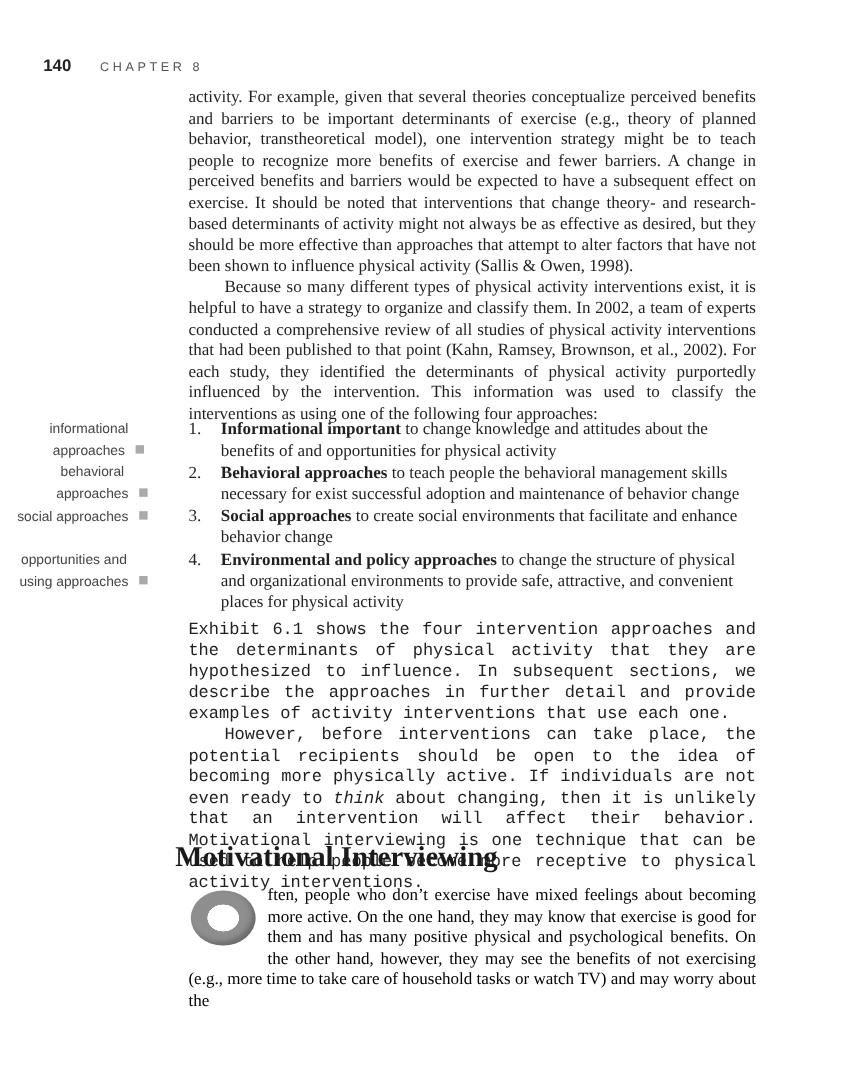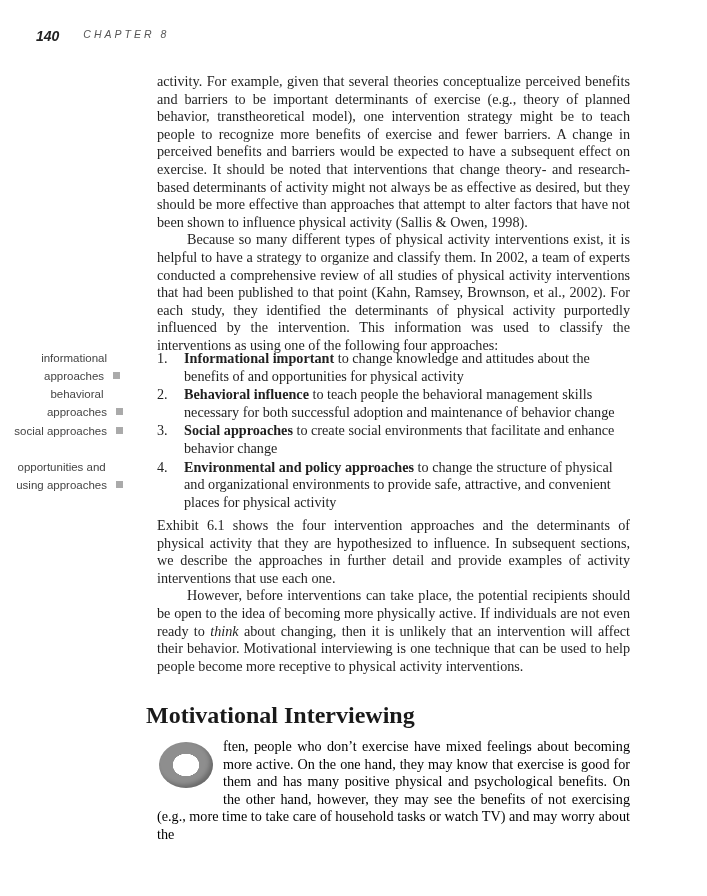--- a/index.html
+++ b/index.html
@@ -1,17 +1,17 @@
 <!DOCTYPE html>
 <html><head>
 <meta charset="utf-8">
 <style>
   html, body { margin: 0; padding: 0; background: #ffffff; }
   body { width: 707px; height: 896px; position: relative; overflow: hidden; color: #1a1a1a; }
-  .running-head { position: absolute; left: 36px; top: 28px; height: 20px; display: flex; align-items: flex-start; font-style: italic; }
+  .running-head { position: absolute; left: 36px; top: 42px; height: 20px; display: flex; align-items: flex-end; }
   .page-num { font-family: "Liberation Sans", sans-serif; font-weight: bold; font-size: 14px; color: #222; }
   .chapter { font-family: "Liberation Sans", sans-serif; font-size: 10.5px; letter-spacing: 3px; color: #555; margin-left: 24px; }
   .body-col { position: absolute; left: 157px; width: 473px; font-family: "Liberation Serif", serif; font-size: 14.2px; line-height: 17.6px; color: #1f1f1f; }
   .p { margin: 0; text-align: justify; }
   .indent { text-indent: 30px; }
   .list { margin: 0; padding: 0; list-style: none; }
   .list li { position: relative; padding-left: 27px; margin-bottom: 1px; text-align: left; }
   .list .num { position: absolute; left: 0; top: 0; }
   .list b { font-weight: bold; }
   .margin-note { position: absolute; right: 584px; font-family: "Liberation Sans", sans-serif; font-size: 11.5px; line-height: 17.6px; color: #444; text-align: center; white-space: nowrap; }
@@ -50,27 +50,27 @@
   <span class="line"><span>social approaches</span><span class="bullet"></span></span>
 </div>
 <div class="margin-note" style="top:459px;">
   <span class="line pad">opportunities and</span>
   <span class="line"><span>using approaches</span><span class="bullet"></span></span>
 </div>
 
 <div class="body-col" style="top:350px;">
   <ol class="list">
     <li><span class="num">1.</span><b>Informational important</b><span> to change knowledge and attitudes about the benefits of and opportunities for physical activity</span></li>
-    <li><span class="num">2.</span><b>Behavioral influence</b><span> to teach people the behavioral management skills necessary for both successful adoption and maintenance of behavior change</span></li>
+    <li><span class="num">2.</span><b>Behavioral approaches</b><span> to teach people the behavioral management skills necessary for exist successful adoption and maintenance of behavior change</span></li>
     <li><span class="num">3.</span><b>Social approaches</b><span> to create social environments that facilitate and enhance behavior change</span></li>
     <li><span class="num">4.</span><b>Environmental and policy approaches</b><span> to change the structure of physical and organizational environments to provide safe, attractive, and convenient places for physical activity</span></li>
   </ol>
 </div>
 
-<div class="body-col" style="top:517px;">
+<div class="body-col" style="top:517px;font-family:Liberation Mono, monospace;">
   <p class="p">Exhibit 6.1 shows the four intervention approaches and the determinants of physical activity that they are hypothesized to influence. In subsequent sections, we describe the approaches in further detail and provide examples of activity interventions that use each one.</p>
   <p class="p indent"><span>However, before interventions can take place, the potential recipients should be open to the idea of becoming more physically active. If individuals are not even ready to </span><i>think</i><span> about changing, then it is unlikely that an intervention will affect their behavior. Motivational interviewing is one technique that can be used to help people become more receptive to physical activity interventions.</span></p>
 </div>
 
 <h2 class="section-title">Motivational Interviewing</h2>
 
 <div class="dropcap-para">
   <span class="dropcap">
     <span class="ring"></span>
     <span class="glyph">O</span>

